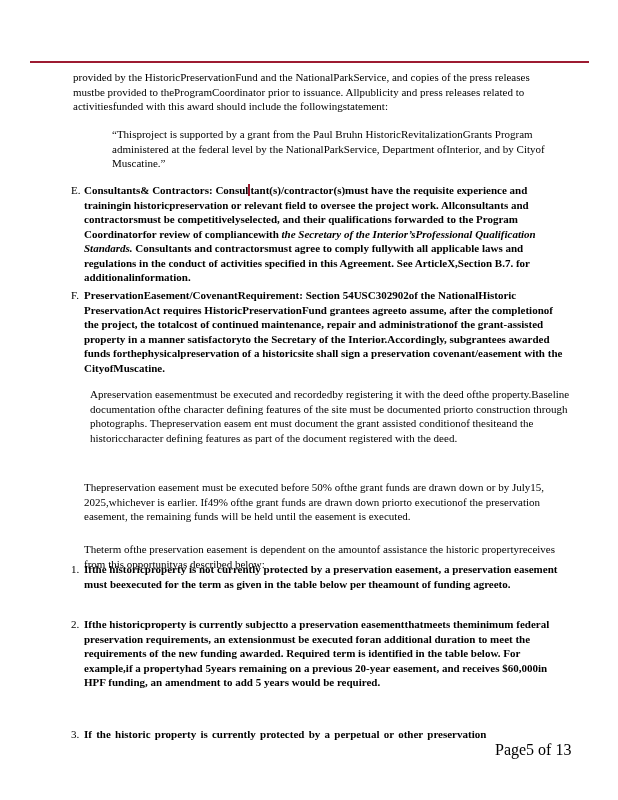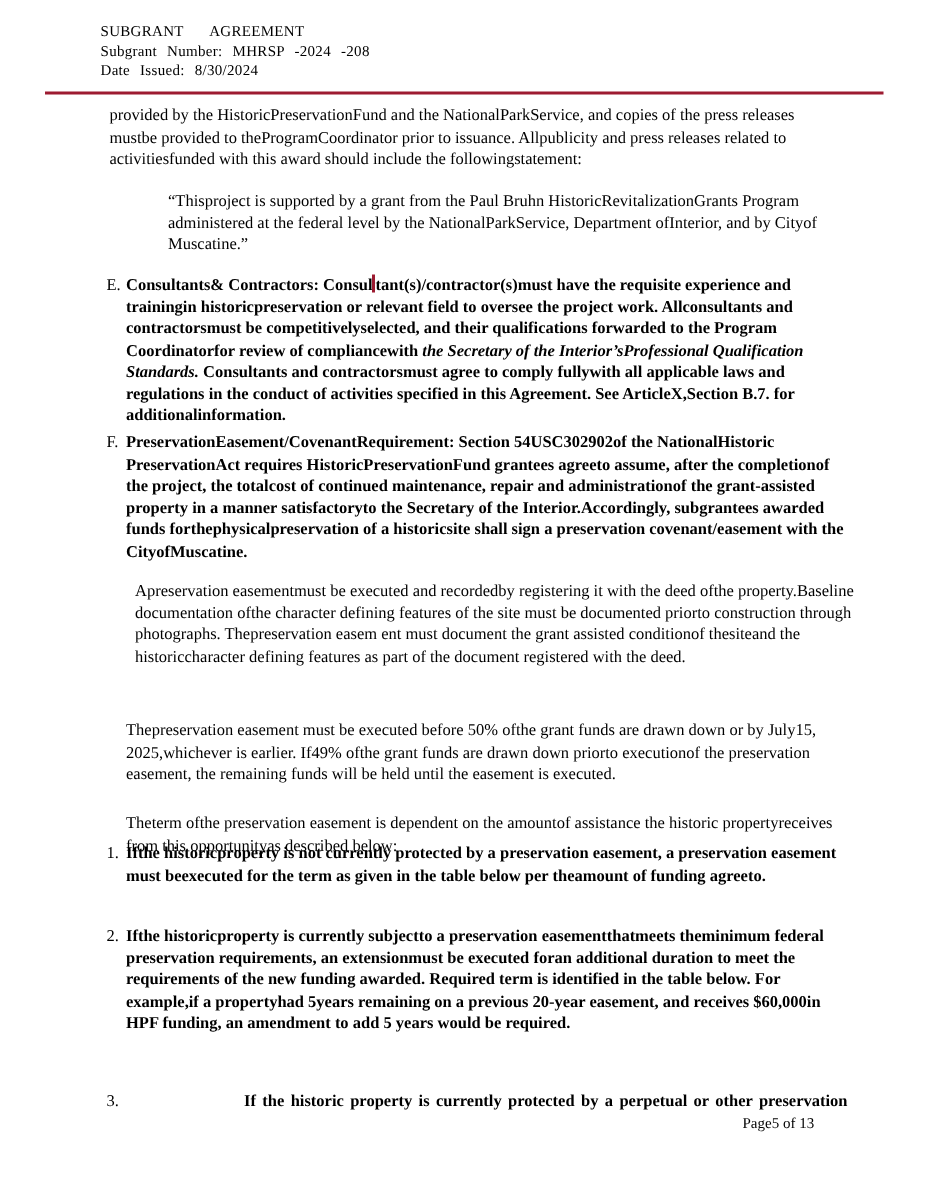--- a/index.html
+++ b/index.html
@@ -44,45 +44,40 @@
   .para-a { top: 387px; left: 90px;  width: 481px; }
   .para-b { top: 464px; left: 84px;  width: 481px; margin-top: 16px; }
   .para-c { top: 542px; left: 84px;  width: 481px; }
   .item-1 { top: 562px; left: 71px;  width: 494px; }
   .item-2 { top: 617px; left: 71px;  width: 494px; }
   .item-3 { top: 727px; left: 71px;  width: 494px; }
   .hang { display: flex; }
   .hang .lbl { flex: 0 0 13px; }
   .hang .txt { flex: 1 1 auto; font-weight: bold; }
   .it { font-style: italic; }
-  .spread { word-spacing: 1.5px; text-align: right; }
+  .spread { word-spacing: 1.5px; }
   .cursor {
     display: inline-block;
     width: 2px;
     height: 12px;
     background: #9d1b31;
     vertical-align: -2px;
   }
   .page-footer {
     position: absolute;
     top: 743px;
     left: 495px;
-    font-size: 10px;
+    font-size: 16px;
   }
 </style>
 </head>
 <body>
 
 <div class="page">
 
-  <div class="doc-header">
-    <div class="title">SUBGRANT AGREEMENT</div>
-    <div class="meta"><span>Subgrant Number:</span> <span>MHRSP -2024 -208</span></div>
-    <div class="meta"><span>Date Issued:</span> <span>8/30/2024</span></div>
-  </div>
 
   <div class="rule"></div>
 
   <p class="block quote">“Thisproject is supported by a grant from the Paul Bruhn HistoricRevitalizationGrants Program administered at the federal level by the NationalParkService, Department ofInterior, and by Cityof Muscatine.”</p>
 
   <p class="block intro">provided by the HistoricPreservationFund and the NationalParkService, and copies of the press releases mustbe provided to theProgramCoordinator prior to issuance. Allpublicity and press releases related to activitiesfunded with this award should include the followingstatement:</p>
 
   <div class="block sec-e hang">
     <span class="lbl">E.</span>
     <span class="txt"><span>Consultants&amp; Contractors: Consul</span><span class="cursor"></span><span>tant(s)/contractor(s)must have the requisite experience and trainingin historicpreservation or relevant field to oversee the project work. Allconsultants and contractorsmust be competitivelyselected, and their qualifications forwarded to the Program Coordinatorfor review of compliancewith </span><span class="it">the Secretary of the Interior’sProfessional Qualification Standards.</span><span> Consultants and contractorsmust agree to comply fullywith all applicable laws and regulations in the conduct of activities specified in this Agreement. See ArticleX,Section B.7. for additionalinformation.</span></span>

